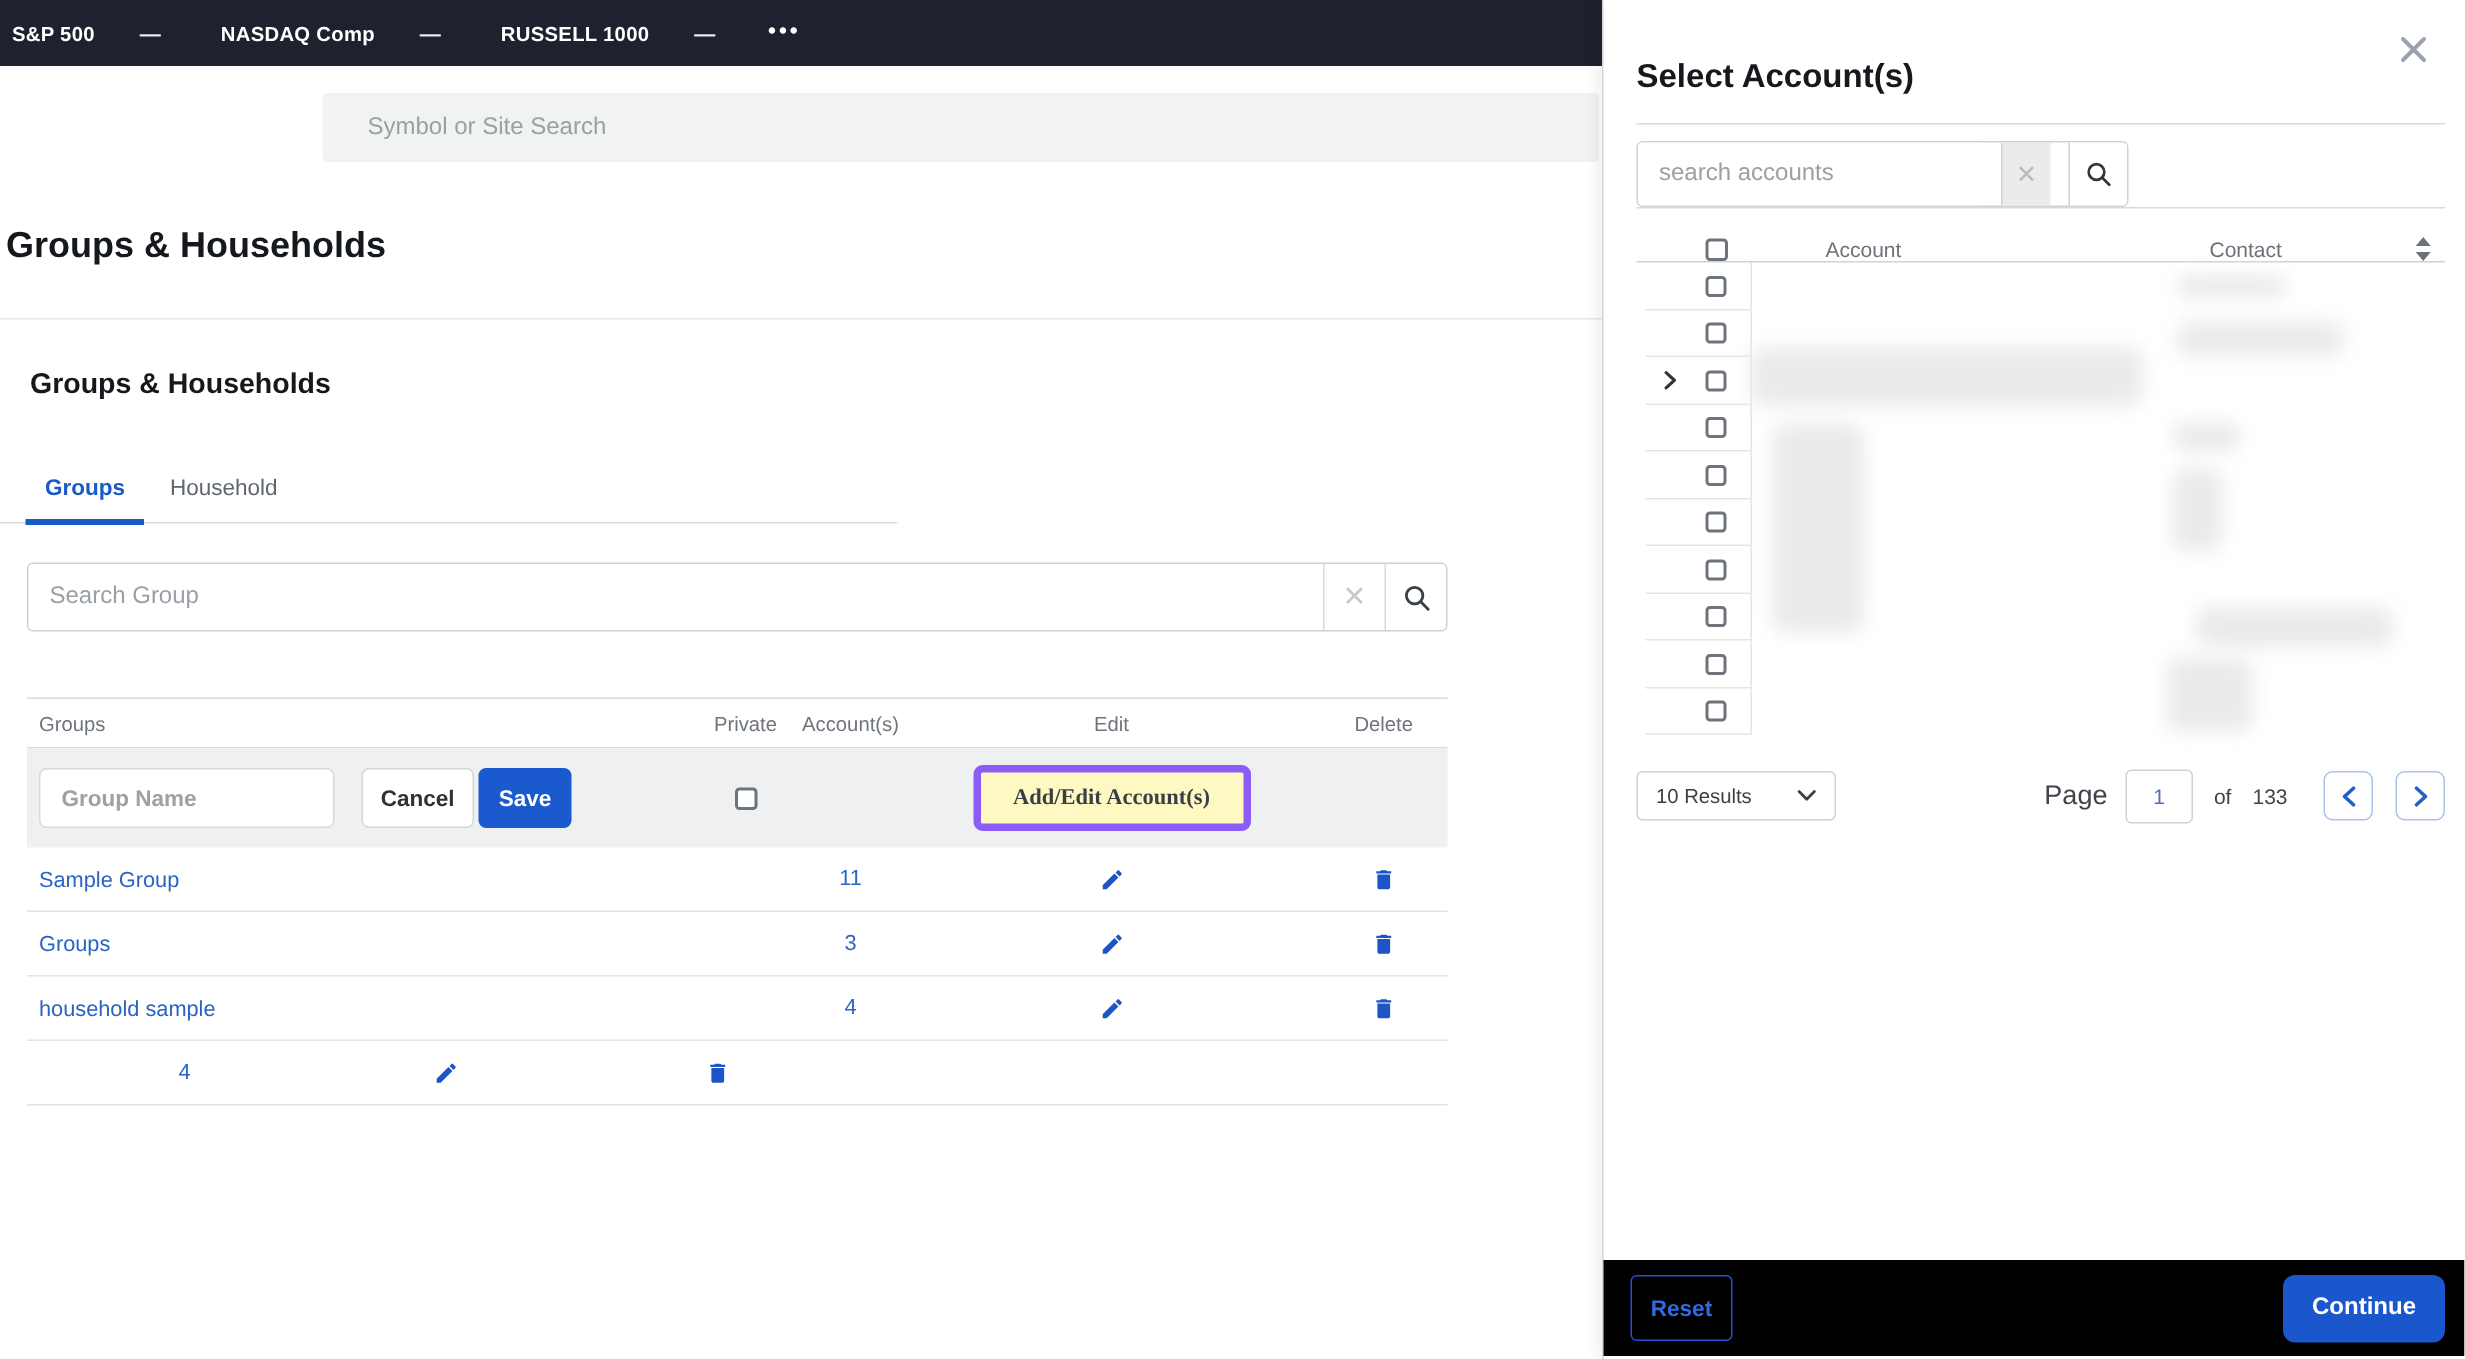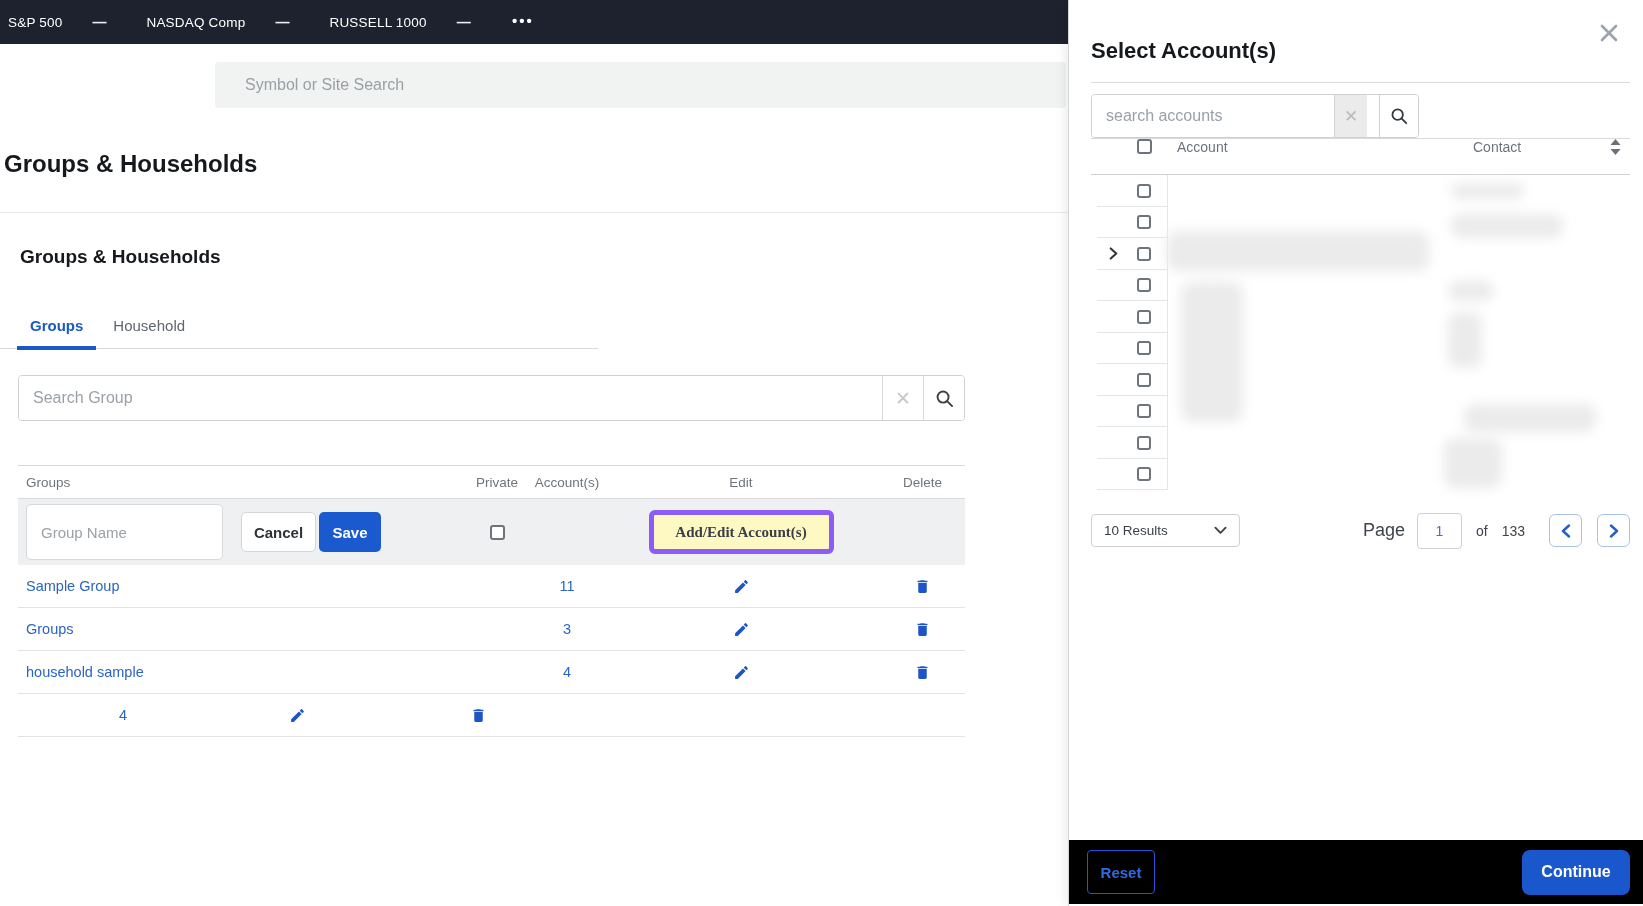--- a/index.html
+++ b/index.html
@@ -7,21 +7,21 @@
   body {
     font-family:"Liberation Sans", sans-serif;
     background:#fff; color:#15181c;
     position:relative; overflow:hidden;
   }
   
   .main { position:absolute; left:0; top:0; width:1068px; height:906px; background:#fff; }
 
   .ticker { height:44px; background:#1e222e; display:flex; align-items:center; padding-left:8px; }
   .titem { display:flex; align-items:center; gap:30px; margin-right:40px; }
-  .tlabel { color:#fff; font-size:13.5px; font-weight:400; letter-spacing:.2px; }
+  .tlabel { color:#fff; font-size:13.5px; font-weight:700; letter-spacing:.2px; }
   .tdash  { color:#eef0f3; font-size:14px; font-weight:700; }
   .tmore  { color:#fff; font-size:15px; letter-spacing:2px; font-weight:700; margin-left:18px; cursor:pointer; }
 
   .sitesearch-wrap { height:84px; background:#fff; position:relative; }
   .sitesearch {
     position:absolute; left:215px; top:18px; width:851px; height:46px;
     background:#f1f2f2; border:none; border-radius:3px;
     font-size:16px; color:#3c4147; padding-left:30px; outline:none;
     font-family:"Liberation Sans", sans-serif;
   }
@@ -52,21 +52,21 @@
   .gtable { margin:44px 0 0 18px; width:947px; font-size:14px; }
   .ghead { display:flex; align-items:center; height:34px; border-top:1px solid #d8dadb; border-bottom:1px solid #d8dadb; color:#6f757c; font-size:13.5px; }
   .col-name { width:444px; padding-left:8px; }
   .col-priv { width:70px;  display:flex; justify-content:center; }
   .col-acct { width:70px;  display:flex; justify-content:center; }
   .col-edit { width:278px; display:flex; justify-content:center; }
   .col-del  { width:85px;  display:flex; justify-content:center; }
 
   .editrow { display:flex; align-items:center; height:66px; background:#eff0f1; }
   .editrow .col-name { display:flex; align-items:center; gap:0; }
-  .gname-input { width:197px; height:56px; border:1px solid #d8d9da; border-radius:5px; padding-left:14px; font-size:15px; color:#3c4147; outline:none; font-family:"Liberation Sans", sans-serif; }
+  .gname-input { width:197px; height:40px; border:1px solid #d8d9da; border-radius:5px; padding-left:14px; font-size:15px; color:#3c4147; outline:none; font-family:"Liberation Sans", sans-serif;font-weight:bold; }
   .gname-input::placeholder { color:#9ba1a6; }
   .btn-cancel { margin-left:18px; width:75px; height:40px; background:#fff; border:1px solid #d4d5d6; border-radius:5px; font-size:15px; font-weight:700; color:#2e3338; cursor:pointer; font-family:"Liberation Sans", sans-serif;text-align:center; }
   .btn-save { margin-left:3px; width:62px; height:40px; background:#1b5ace; border:none; border-radius:5px; font-size:15px; font-weight:700; color:#fff; cursor:pointer; font-family:"Liberation Sans", sans-serif; }
   .btn-addedit { width:185px; height:44px; background:#fef9c3; border:5px solid #8b5cf6; border-radius:6px; font-size:15px; font-weight:600; color:#3a3f46; cursor:pointer; font-family:Liberation Serif, serif; }
 
   .grow { display:flex; align-items:center; height:43px; border-bottom:1px solid #e2e3e4; }
   .grow a { color:#2a64c4; text-decoration:none; font-size:14.5px; cursor:pointer; }
   .icon-btn { cursor:pointer; display:flex; align-items:center; justify-content:center; }
 
   .cb { width:15px; height:15px; border:2px solid #6d747c; border-radius:3px; background:#fff; display:inline-block; cursor:pointer; }
@@ -84,37 +84,37 @@
     margin:11px 0 0 22px; width:328px; height:44px;
     border:1px solid #cfd0d2; border-radius:4px; display:flex; align-items:stretch; overflow:hidden; background:#fff;gap:12px;
   }
   .psearch input { flex:1; border:none; outline:none; font-size:16px; padding-left:14px; color:#3c4147; font-family:"Liberation Sans", sans-serif; }
   .psearch input::placeholder { color:#9aa0a6; }
   .psq-clear { width:33px; background:#ebebec; border-left:1px solid #cfd0d2; display:flex; align-items:center; justify-content:center; cursor:pointer; }
   .psq-clear .x { font-size:17px; color:#b9bbbd; }
   .psq-search { width:39px; border-left:1px solid #cfd0d2; display:flex; align-items:center; justify-content:center; cursor:pointer; background:#fff; }
 
   .ptable { position:absolute; left:22px; right:13px; top:138px; }
-  .phead { display:flex; align-items:flex-start; height:37px; border-top:1px solid #d9dadb; border-bottom:1px solid #cfd1d3; position:relative; color:#6d737a; font-size:14px; }
+  .phead { display:flex; align-items:flex-end; height:37px; border-top:1px solid #d9dadb; border-bottom:1px solid #cfd1d3; position:relative; color:#6d737a; font-size:14px;gap:40px; }
   .phead .cb { margin-left:46px; }
   .phead .acct-label { margin-left:25px; }
   .phead .contact-label { position:absolute; left:382px; }
   .phead .sort { position:absolute; right:8px; cursor:pointer; line-height:0; }
 
   .prows { position:relative; }
   .prow { height:31.5px; position:relative; display:flex; align-items:center; }
   .prow::before { content:''; position:absolute; left:0; top:0; bottom:0; width:76px; border-right:1px solid #e4e5e6; }
   .prow::after  { content:''; position:absolute; left:6px; bottom:0; width:70px; border-bottom:1px solid #e4e5e6; }
   .prow .exp { position:absolute; left:16px; line-height:0; cursor:pointer; }
   .prow .cb { margin-left:46px; width:14px; height:14px; }
 
   .blob { position:absolute; background:#ebebec; border-radius:10px; filter:blur(6px); }
 
   .pgn { position:absolute; left:22px; right:13px; top:512px; height:37px; display:flex; align-items:center; }
-  .results-select { width:149px; height:33px; border:1px solid #cfd0d2; border-radius:4px; display:flex; align-items:center; padding:0 12px; font-size:13.5px; color:#3b4047; cursor:pointer; }
+  .results-select { width:133px; height:33px; border:1px solid #cfd0d2; border-radius:4px; display:flex; align-items:center; padding:0 12px; font-size:13.5px; color:#3b4047; cursor:pointer; }
   .results-select .lbl { flex:1; }
   .pgn .pglabel { margin-left:auto; font-size:18px; color:#3f444b; }
   .pg-input { margin-left:12px; width:45px; height:36px; border:1px solid #d0d1d2; border-radius:4px; text-align:center; font-size:14px; color:#4f6fb5; outline:none; font-family:"Liberation Sans", sans-serif; }
   .pgn .oflabel { margin-left:14px; font-size:14px; color:#3f444b; }
   .pgn .total { margin-left:14px; font-size:14px; color:#3f444b; }
   .nav-btn { width:33px; height:33px; background:#fff; border:1px solid #a9c3ea; border-radius:6px; display:flex; align-items:center; justify-content:center; cursor:pointer; }
   .nav-prev { margin-left:24px; }
   .nav-next { margin-left:15px; }
 
   .pfooter { position:absolute; left:0; right:0; bottom:2px; height:64px; background:#000; display:flex; align-items:center; }

